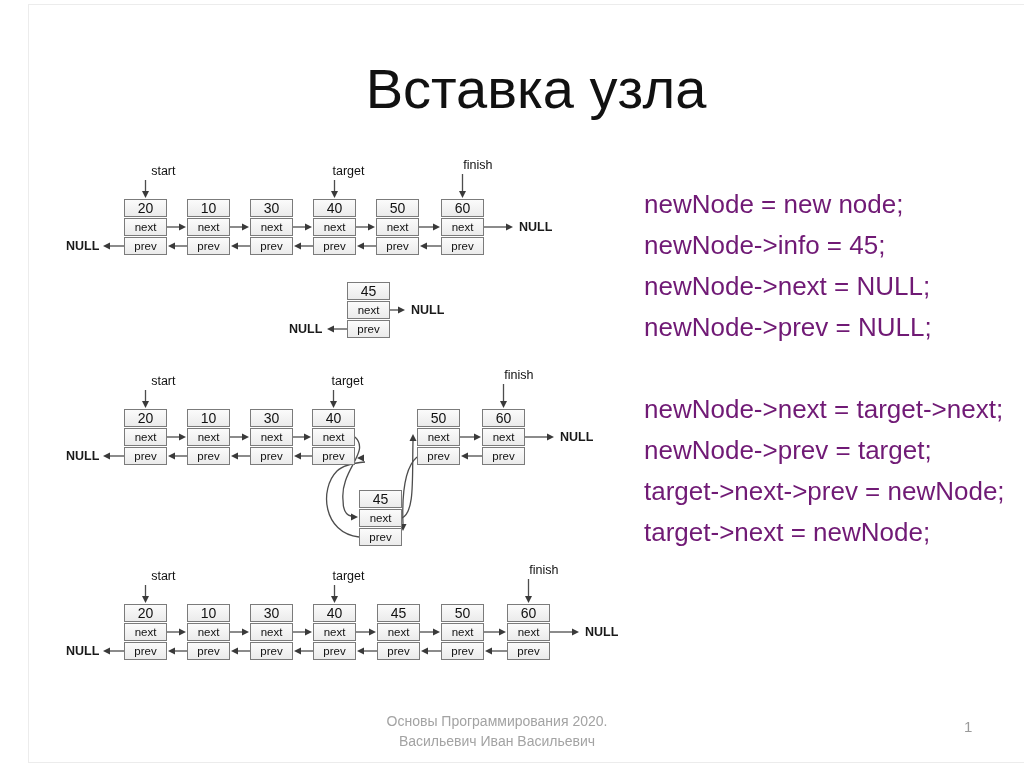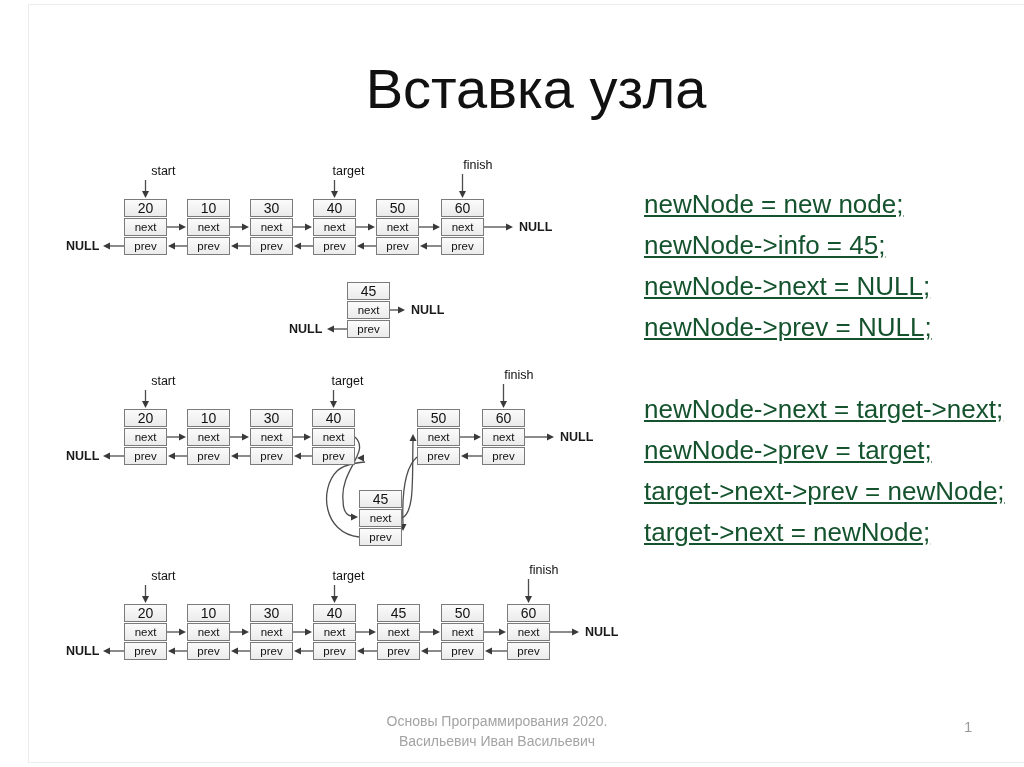--- a/index.html
+++ b/index.html
@@ -23,21 +23,21 @@
     border:1px solid #7b7b7b;background:linear-gradient(#fbfbfb,#ebebeb);
     font-size:11.5px;color:#111;text-align:center;line-height:16px;
   }
   .cell.value{font-size:14px;}
   .ptr-label{
     position:absolute;width:60px;text-align:right;font-size:12.5px;color:#111;
   }
   .null-label{
     position:absolute;width:34px;font-size:12.5px;font-weight:600;color:#1a1a1a;
   }
-  .code{position:absolute;left:620px;font-size:26px;color:#14532d;text-decoration:underline;}
+  .code{position:absolute;left:620px;font-size:26px;color:#701a75;}
   .code-line{height:41px;line-height:41px;white-space:pre;}
   #code-block-1{top:184px;}
   #code-block-2{top:389px;}
   .footer{
     position:absolute;left:323px;top:711px;width:300px;text-align:center;
     font-size:14px;line-height:20px;color:#a3a3a3;
   }
   .page-num{
     position:absolute;left:940px;top:718px;font-size:15px;color:#9a9a9a;
   }

